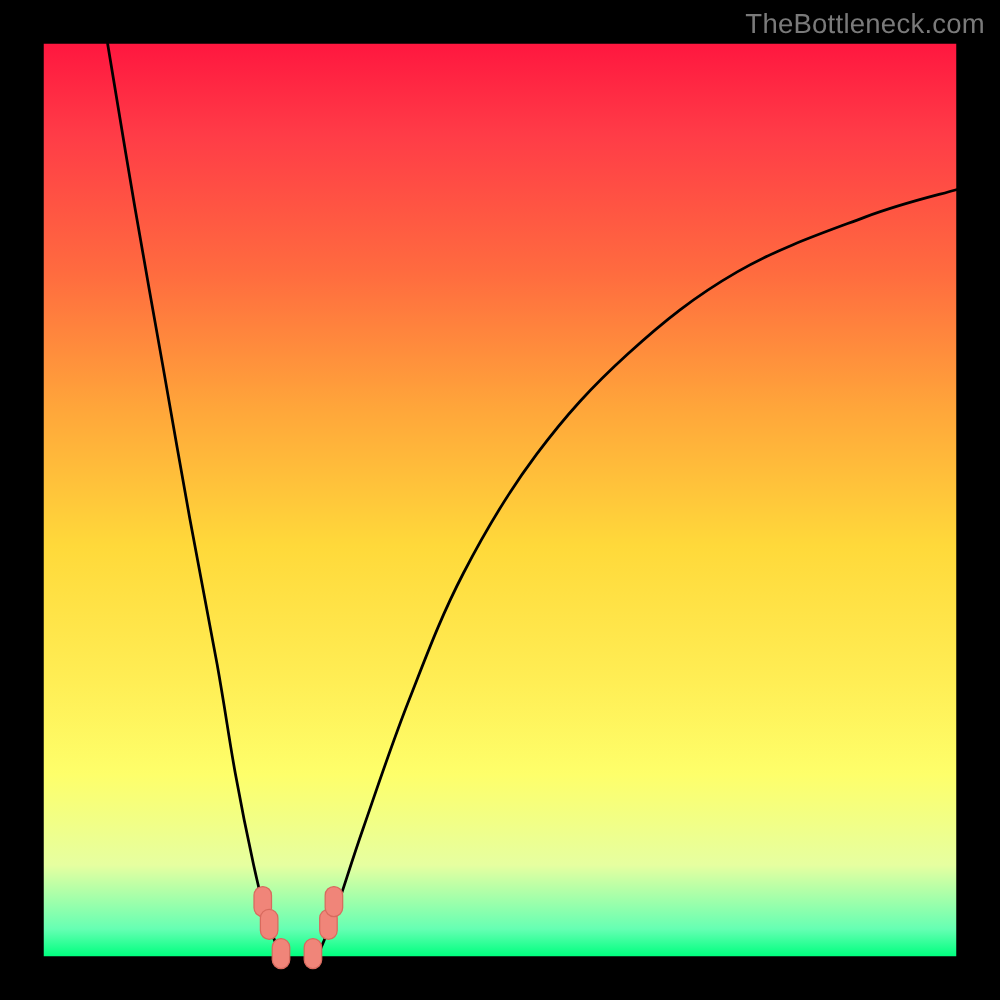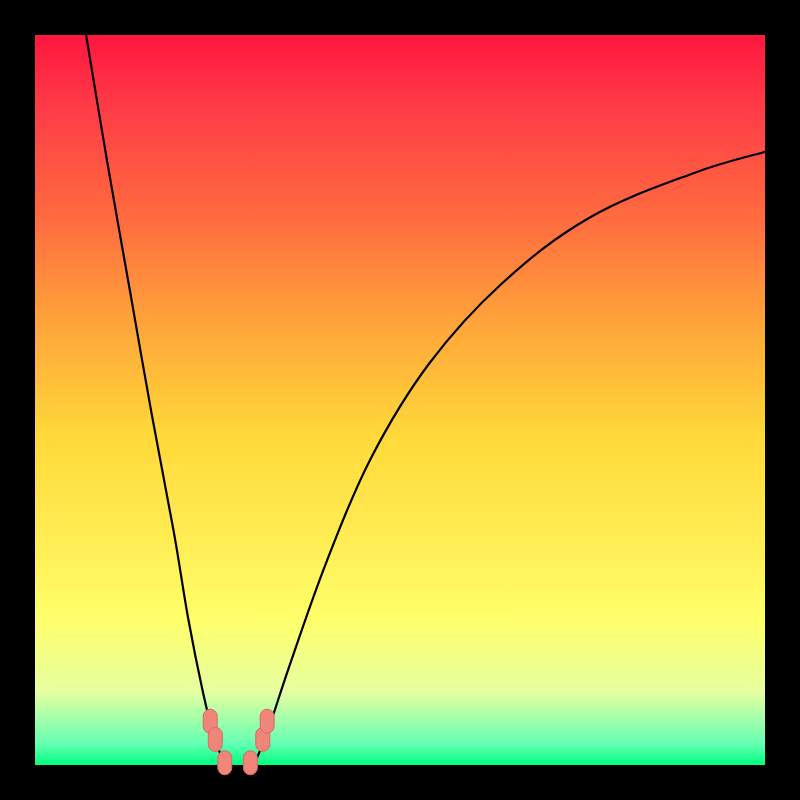--- a/index.html
+++ b/index.html
@@ -62,20 +62,21 @@
   .marker {
     fill: #f08579;
     stroke: #d86a5e;
     stroke-width: 1;
   }
 </style>
 </head>
 <body>
 
 <div class="chart-wrap">
+  <div class="watermark">TheBottleneck.com</div>
 
   <div class="plot-area">
     <svg class="curves" viewBox="0 0 730 730">
       <path id="curve-left" class="curve" d="M 51.1 0 C 55.042 23.652000000000015, 65.116 85.4100000000001, 73 131.4000000000001 C 80.884 177.3900000000001, 87.016 210.824, 94.9 255.5 C 102.784 300.176, 108.916 336.23800000000006, 116.8 379.6 C 124.684 422.962, 132.13 459.608, 138.7 496.4 C 145.26999999999998 533.192, 148.04399999999998 555.092, 153.29999999999998 584 C 158.55599999999998 612.908, 163.30100000000002 635.976, 167.9 657 C 172.499 678.024, 174.908 687.66, 178.85 700.8 C 182.792 713.9399999999999, 187.829 724.744, 189.8 730"></path>
       <path id="curve-right" class="curve" d="M 219 730 C 221.628 723.43, 227.03 711.896, 233.6 693.5 C 240.17 675.104, 244.98799999999997 658.0219999999999, 255.49999999999997 627.8 C 266.01199999999994 597.578, 277.546 562.392, 292 525.6 C 306.454 488.80800000000005, 317.404 458.87800000000004, 335.8 423.40000000000003 C 354.196 387.922, 370.54800000000006 360.03599999999994, 394.20000000000005 328.49999999999994 C 417.85200000000003 296.96399999999994, 438.29200000000003 274.47999999999996, 467.2 248.2 C 496.10799999999995 221.92, 520.636 202.21, 554.8 182.5 C 588.9639999999999 162.79, 625.4639999999999 150.52599999999993, 657 138.69999999999993 C 688.5360000000001 126.87399999999994, 716.86 120.74200000000005, 730 116.80000000000007"></path>
       <g id="markers">
           <rect x="168.2" y="674.2" width="14" height="24" rx="7" ry="7" class="marker"></rect>
           <rect x="173.31" y="692.45" width="14" height="24" rx="7" ry="7" class="marker"></rect>
           <rect x="182.8" y="715.81" width="14" height="24" rx="7" ry="7" class="marker"></rect>
           <rect x="208.35" y="715.81" width="14" height="24" rx="7" ry="7" class="marker"></rect>

